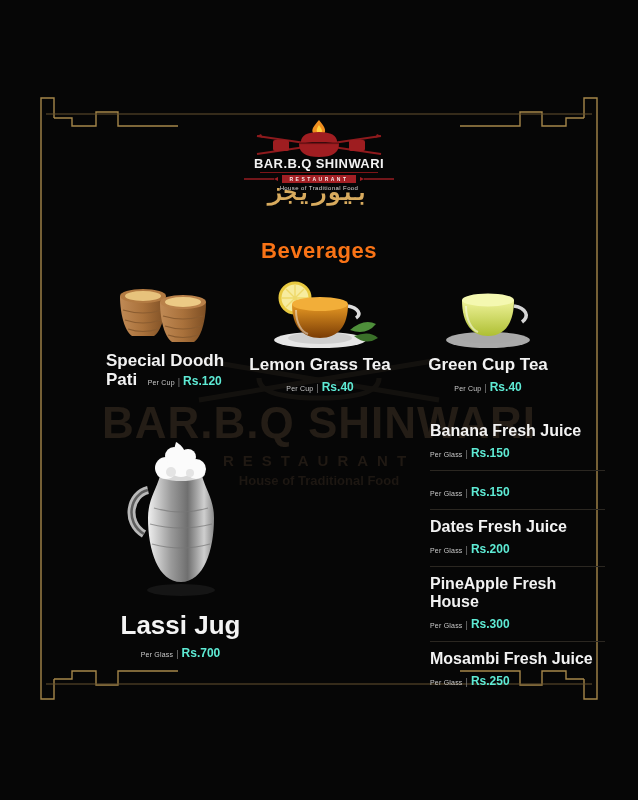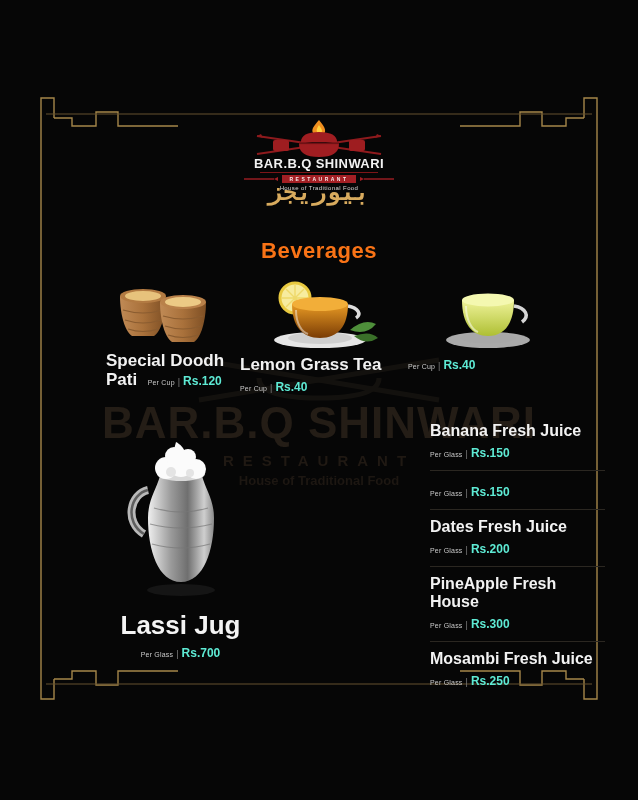--- a/index.html
+++ b/index.html
@@ -38,21 +38,21 @@
 
   
   .tea-row { position:absolute; top:276px; left:0; width:638px; height:130px; }
   .tea-col { position:absolute; top:0; width:160px; }
   .tea-col.c1 { left:84px; }
   .tea-col.c2 { left:240px; }
   .tea-col.c3 { left:408px; }
   .tea-img { margin:0 auto; }
   .tea-name { color:#f2f2f2; font-size:17px; font-weight:600; line-height:1.12; }
   .c1 .tea-label { padding-left:22px; text-align:left; margin-top:3px; width:160px; }
-  .c2 .tea-label, .c3 .tea-label { text-align:left; margin-top:5px; }
+  .c2 .tea-label, .c3 .tea-label { text-align:center; margin-top:5px; }
   .priceline { white-space:nowrap; }
   .unit { font-size:7px; color:#c9c9c9; letter-spacing:.2px; }
   .sep { font-size:9px; color:#7e7e7e; margin:0 3px; }
   .price { font-size:12px; font-weight:800; color:#5eead4; }
   .c2 .priceline, .c3 .priceline { margin-top:3px; }
   .inline-wrap .priceline { margin-left:6px; }
 
   
   .lassi { position:absolute; left:78px; top:424px; width:205px; text-align:center; }
   .lassi-name { color:#f4f4f4; font-size:26px; font-weight:600; margin-top:4px; }
@@ -198,20 +198,21 @@
           </linearGradient>
         </defs>
         <ellipse cx="70" cy="64" rx="42" ry="8" fill="#bdbdbd" opacity=".9"></ellipse>
         <ellipse cx="70" cy="62" rx="28" ry="5.5" fill="#a8a8a8"></ellipse>
         <path d="M96,30 C108,32 112,40 104,46" stroke="#d5d5d5" stroke-width="3.5" fill="none"></path>
         <path d="M44,24 C44,48 54,60 70,60 C86,60 96,48 96,24 Z" fill="url(#green)"></path>
         <ellipse cx="70" cy="24" rx="26" ry="6.5" fill="#f4f8b0"></ellipse>
         <path d="M48,30 C48,44 54,54 60,56" stroke="#ffffff" stroke-width="2" opacity=".5" fill="none"></path>
       </svg>
       <div class="tea-label">
+        <div class="tea-name">Green Cup Tea</div>
         <div class="priceline"><span class="unit">Per Cup</span><span class="sep">|</span><span class="price">Rs.40</span></div>
       </div>
     </div>
   </div>
 
   <div class="lassi">
     <svg width="205" height="182" viewBox="0 0 205 182">
       <defs>
         <linearGradient id="silver" x1="0" y1="0" x2="1" y2="0">
           <stop offset="0" stop-color="#efefef"></stop>

